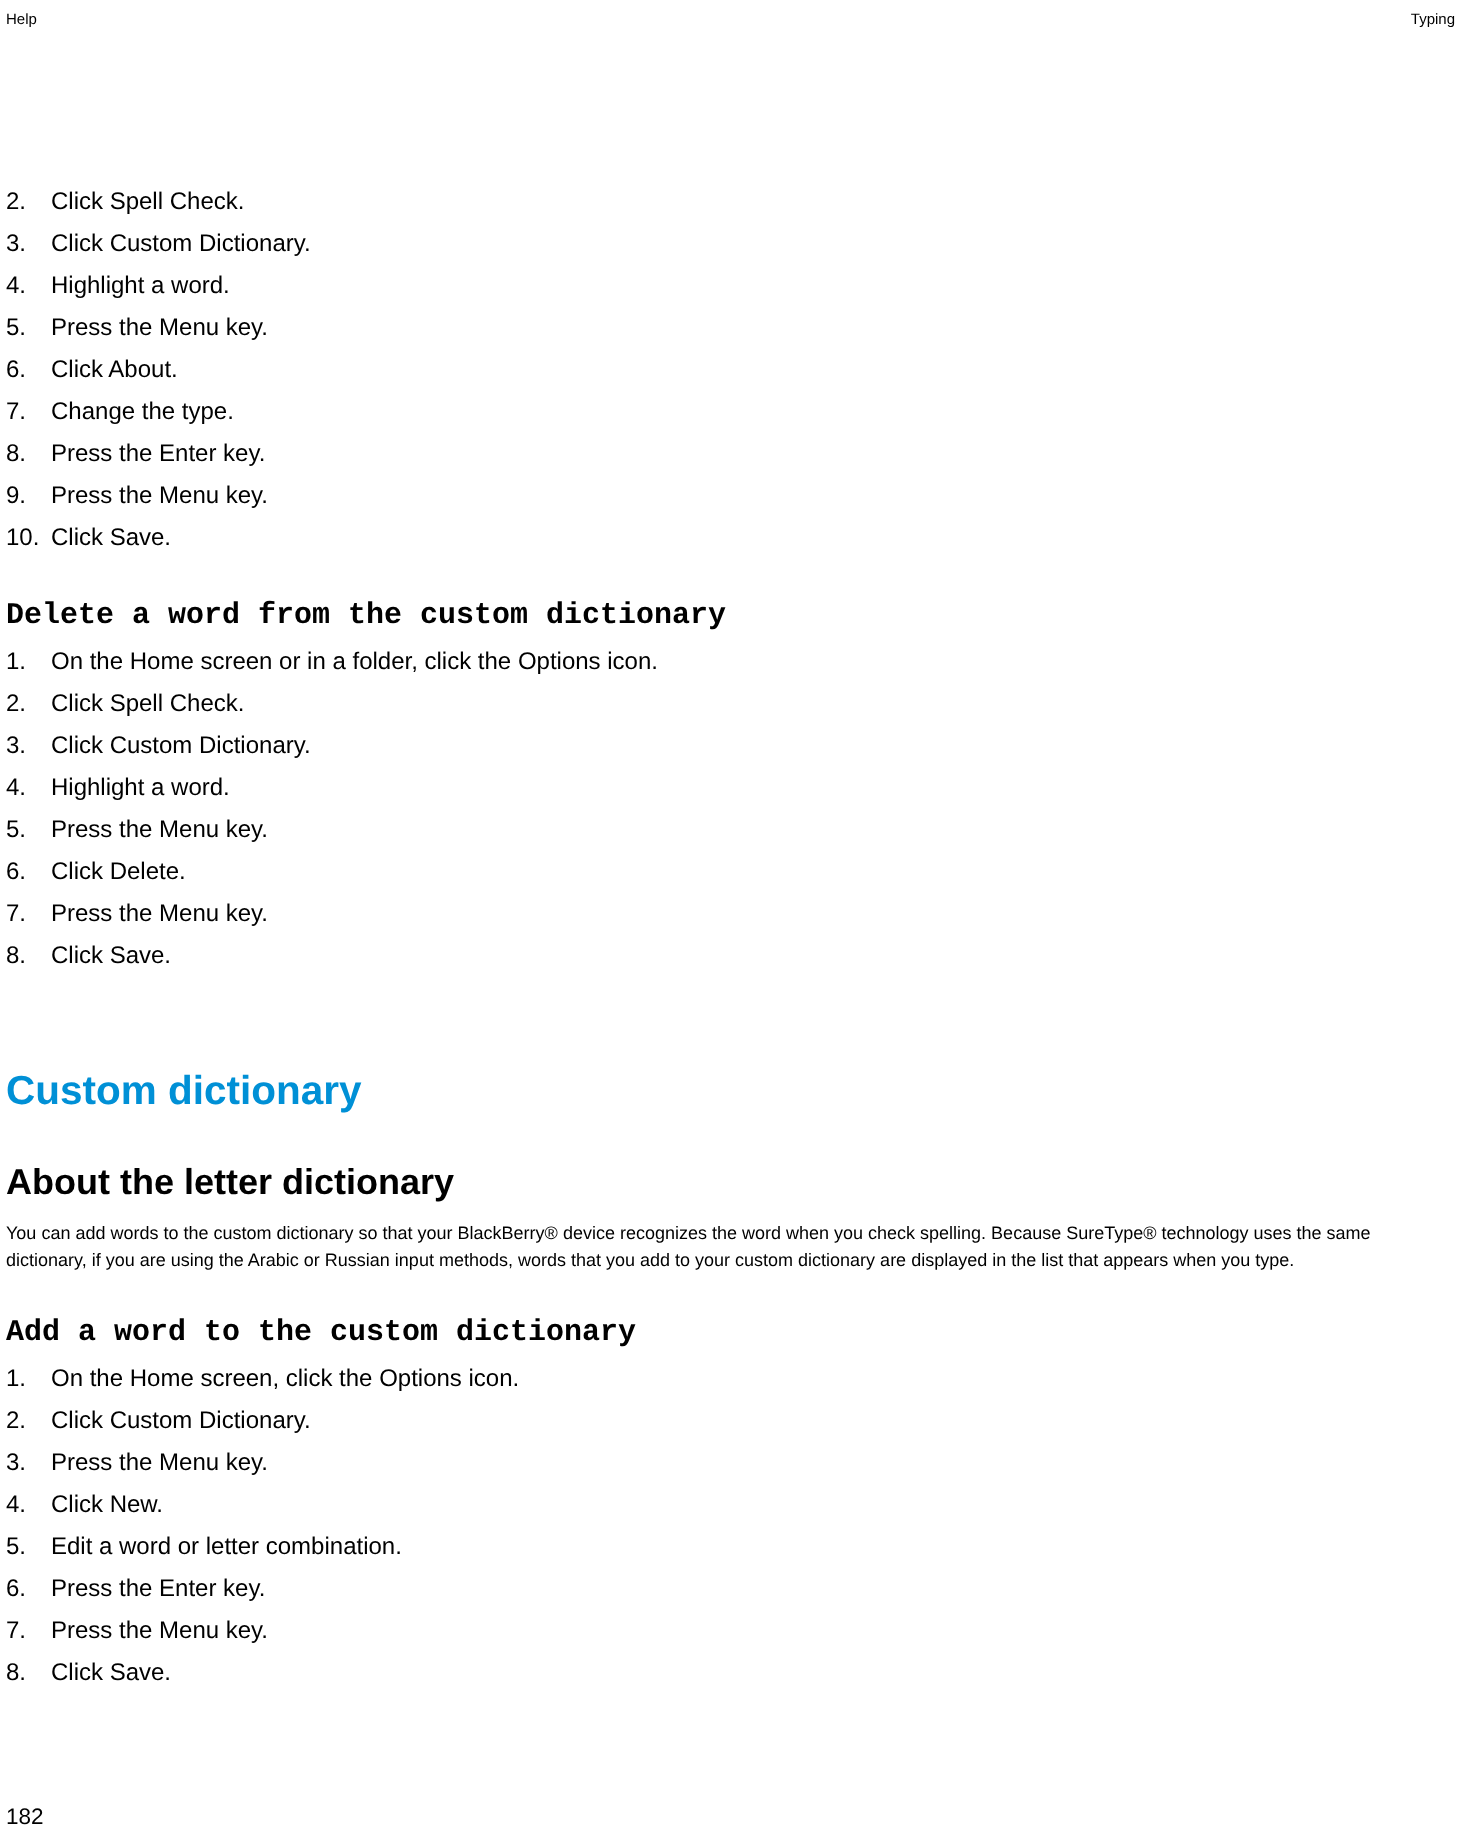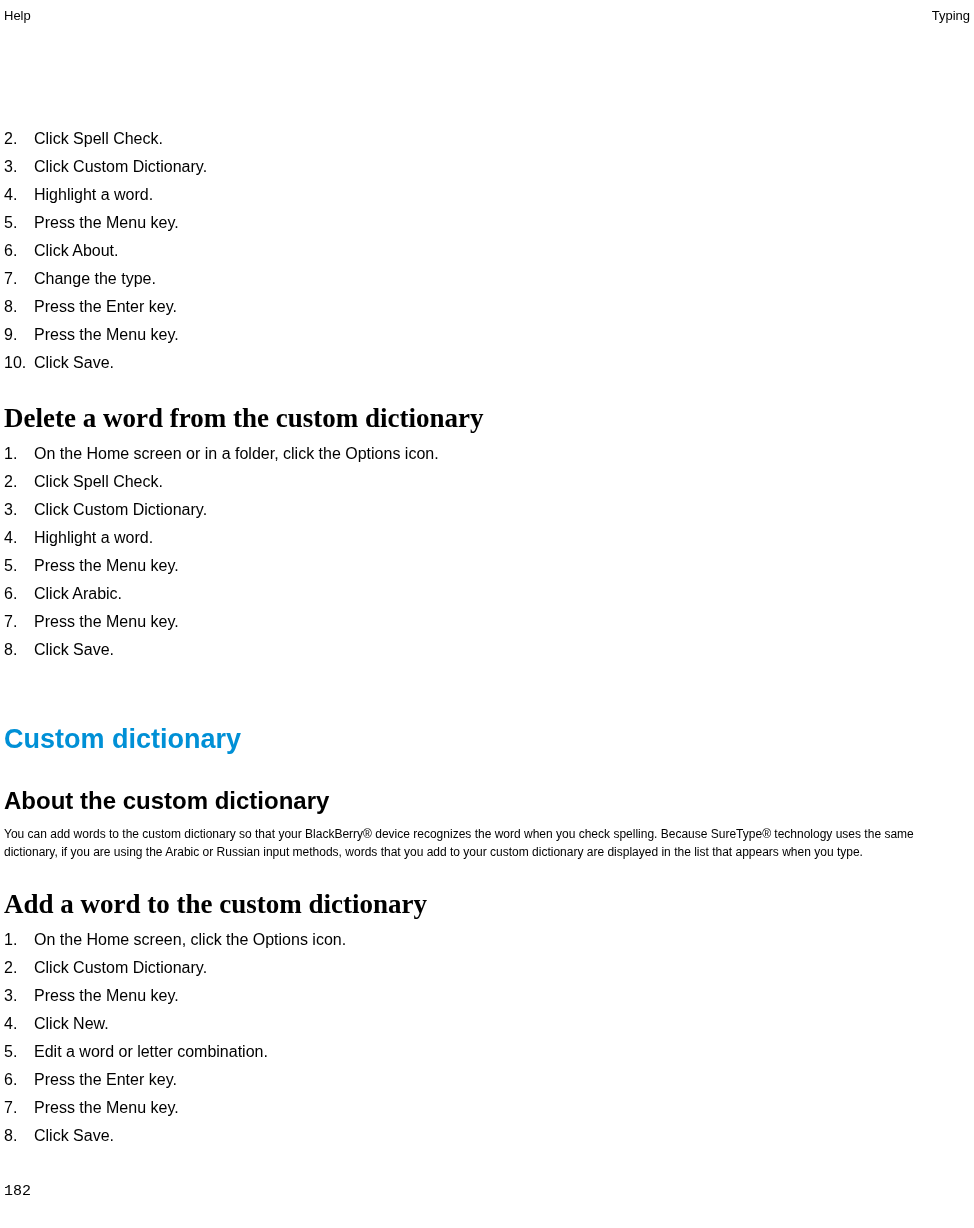--- a/index.html
+++ b/index.html
@@ -9,46 +9,46 @@
       font-family: "Segoe UI", Tahoma, Arial, sans-serif;
       font-size: 16px;
       color: #000;
       position: relative;
       background: #fff;
     }
     .header {
       display: flex;
       justify-content: space-between;
       padding: 8px 4px 0 4px;
-      font-size: 13px;
+      font-size: 10px;
     }
     .content {
       padding: 100px 4px 0 4px;
     }
     ol.steps {
       list-style: none;
       margin: 2px 0 12px 0;
     }
     ol.steps li {
       display: flex;
       align-items: baseline;
       margin: 4px 0;
       line-height: 1.5;
     }
     ol.steps li .num {
       display: inline-block;
       width: 30px;
       flex-shrink: 0;
     }
     h2.section-black {
-      font-size: 27px;
+      font-size: 20px;
       font-weight: 700;
       margin-top: 28px;
       margin-bottom: 8px;
-      font-family: Liberation Serif, serif;
+      font-family: Liberation Mono, monospace;
     }
     h1.section-blue {
       font-size: 27px;
       font-weight: 700;
       color: #0090d6;
       margin-top: 62px;
       margin-bottom: 32px;
     }
     h2.sub-black {
       font-size: 24px;
@@ -56,24 +56,23 @@
       margin-top: 20px;
       margin-bottom: 10px;
     }
     p.body {
       margin: 10px 0 18px 0;
       line-height: 1.5;
       font-size: 12px;
     }
     .page-number {
       position: absolute;
-      bottom: 28px;
+      bottom: 8px;
       left: 4px;
       font-size: 15px;
-      font-family: Liberation Mono, monospace;
     }
     b { font-weight: 400; text-align: right; }
   </style>
 </head>
 <body>
 
 <div class="header">
   <span>Help</span>
   <span>Typing</span>
 </div>
@@ -136,35 +135,35 @@
       <li>
         <span class="num">4.</span>
         <span>Highlight a word.</span>
       </li>
       <li>
         <span class="num">5.</span>
         <span>Press the <b>Menu</b> key.</span>
       </li>
       <li>
         <span class="num">6.</span>
-        <span>Click <b>Arabic</b>.</span>
+        <span>Click <b>Delete</b>.</span>
       </li>
       <li>
         <span class="num">7.</span>
         <span>Press the <b>Menu</b> key.</span>
       </li>
       <li>
         <span class="num">8.</span>
         <span>Click <b>Save</b>.</span>
       </li>
     </ol>
 
   <h1 class="section-blue">Custom dictionary</h1>
 
-  <h2 class="sub-black">About the custom dictionary</h2>
+  <h2 class="sub-black">About the letter dictionary</h2>
   <p class="body">You can add words to the custom dictionary so that your BlackBerry® device recognizes the word when you check spelling. Because SureType® technology uses the same dictionary, if you are using the Arabic or Russian input methods, words that you add to your custom dictionary are displayed in the list that appears when you type.</p>
 
   <h2 class="section-black">Add a word to the custom dictionary</h2>
   <ol class="steps" id="steps3">
       <li>
         <span class="num">1.</span>
         <span>On the Home screen, click the <b>Options</b> icon.</span>
       </li>
       <li>
         <span class="num">2.</span>

